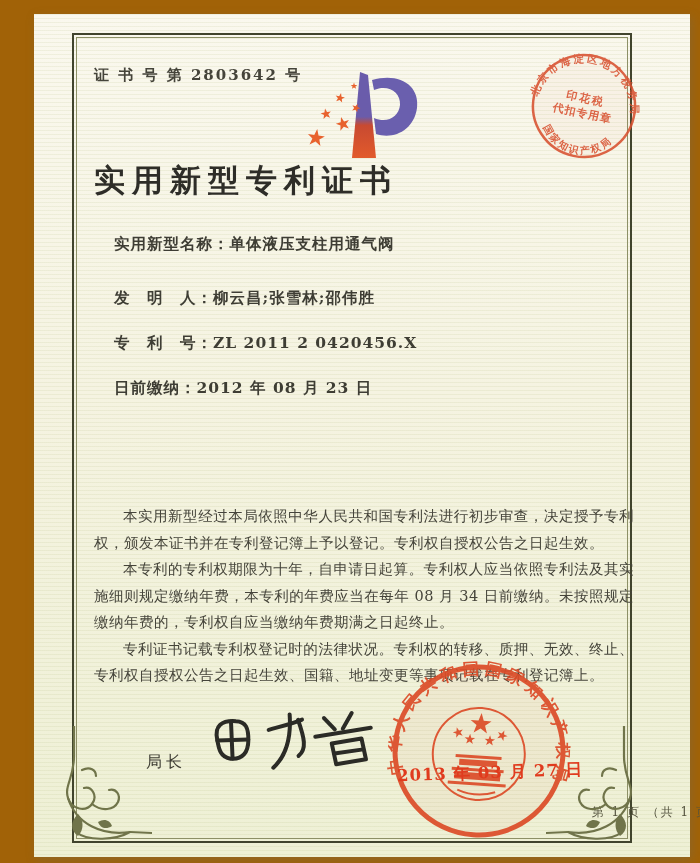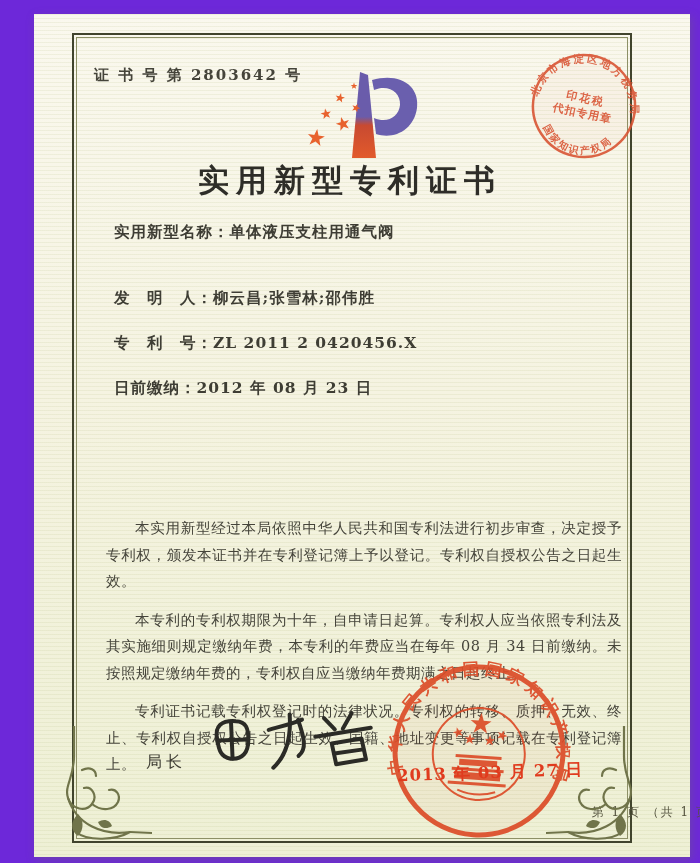--- a/index.html
+++ b/index.html
@@ -1,34 +1,34 @@
 <!DOCTYPE html>
 <html><head>
 <meta charset="utf-8">
 <style>
   html,body{margin:0;padding:0;background:#ffffff;width:700px;height:863px;overflow:hidden;
     font-family:"DejaVu Serif","Liberation Serif",serif;}
-  .page{position:relative;width:700px;height:863px;background:#6d28d9;}
+  .page{position:relative;width:700px;height:863px;background:#a16207;}
   .paper{position:absolute;left:34px;top:14px;width:656px;height:843px;
     background:
       repeating-linear-gradient(180deg, rgba(168,178,110,0.13) 0px, rgba(168,178,110,0.13) 1px, rgba(0,0,0,0) 1px, rgba(0,0,0,0) 4px),
       linear-gradient(180deg,#faf8ee 0%,#f5f3e1 45%,#eef0d5 100%);
     box-shadow:2px 3px 9px rgba(110,110,95,.35);}
   .frame{position:absolute;left:38px;top:19px;width:556px;height:806px;
     border:2px solid #41442d;}
   .frame-inner{position:absolute;inset:2px;border:1px solid #8d9066;}
   .cert-number{position:absolute;left:60px;top:52px;font-size:15px;letter-spacing:2px;color:#45443a;font-weight:600;}
   .logo{position:absolute;left:262px;top:58px;width:132px;height:94px;}
-  .title{position:absolute;left:38px;top:146px;width:556px;text-align:center;
-    font-size:31px;font-weight:bold;color:#2e2d28;letter-spacing:7px;}
+  .title{position:absolute;left:38px;top:146px;width:556px;text-align:left;
+    font-size:31px;font-weight:bold;color:#2e2d28;letter-spacing:7px;padding-left:22px;}
   .field{position:absolute;left:80px;font-size:15.5px;font-weight:600;color:#3e3d34;letter-spacing:1px;white-space:pre;}
-  .f0{top:208px}.f1{top:274px}.f2{top:319px}.f3{top:364px}.f4{top:414px}.f5{top:464px}
+  .f0{top:220px}.f1{top:274px}.f2{top:319px}.f3{top:364px}.f4{top:414px}.f5{top:464px}
   .body-text{position:absolute;left:60px;top:489px;width:540px;font-size:14.5px;line-height:26.5px;
     color:#45443a;text-align:justify;letter-spacing:0.5px;}
-  .body-text p{margin:12px;text-indent:2em;}
+  .body-text p{margin:0;text-indent:2em;}
   .director{position:absolute;left:112px;top:738px;font-size:16px;letter-spacing:4px;color:#3c3b32;font-family:Liberation Mono, monospace;}
   .signature{position:absolute;left:168px;top:690px;width:190px;height:88px;transform:rotate(-4deg);}
   .seal-small{position:absolute;left:494px;top:36px;width:112px;height:112px;transform:rotate(12deg);opacity:.88;}
   .seal-big{position:absolute;left:354px;top:646px;width:182px;height:182px;transform:rotate(4deg);opacity:.92;}
   .seal-date{position:absolute;left:356px;top:748px;width:200px;text-align:center;
     font-size:16.5px;font-weight:bold;color:#e03b1e;letter-spacing:1px;transform:rotate(-2deg);}
   .footer{position:absolute;left:38px;top:790px;width:652px;text-align:right;
     font-size:12px;color:#55543f;letter-spacing:2px;}
   .flourish{position:absolute;width:100px;height:118px;}
   .flourish.left{left:18px;top:712px;}

